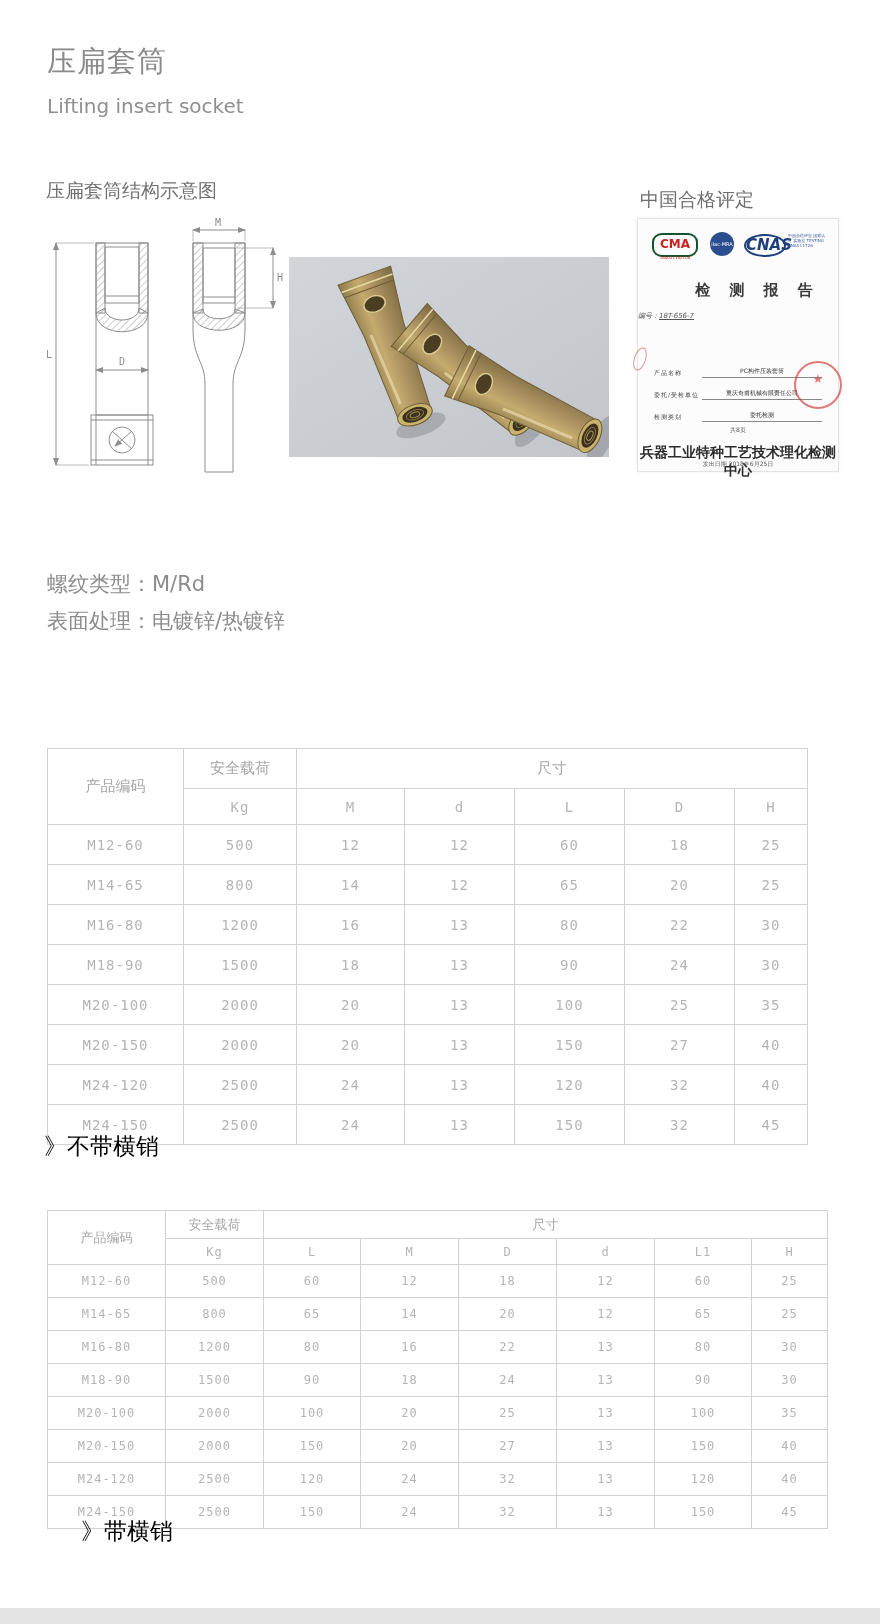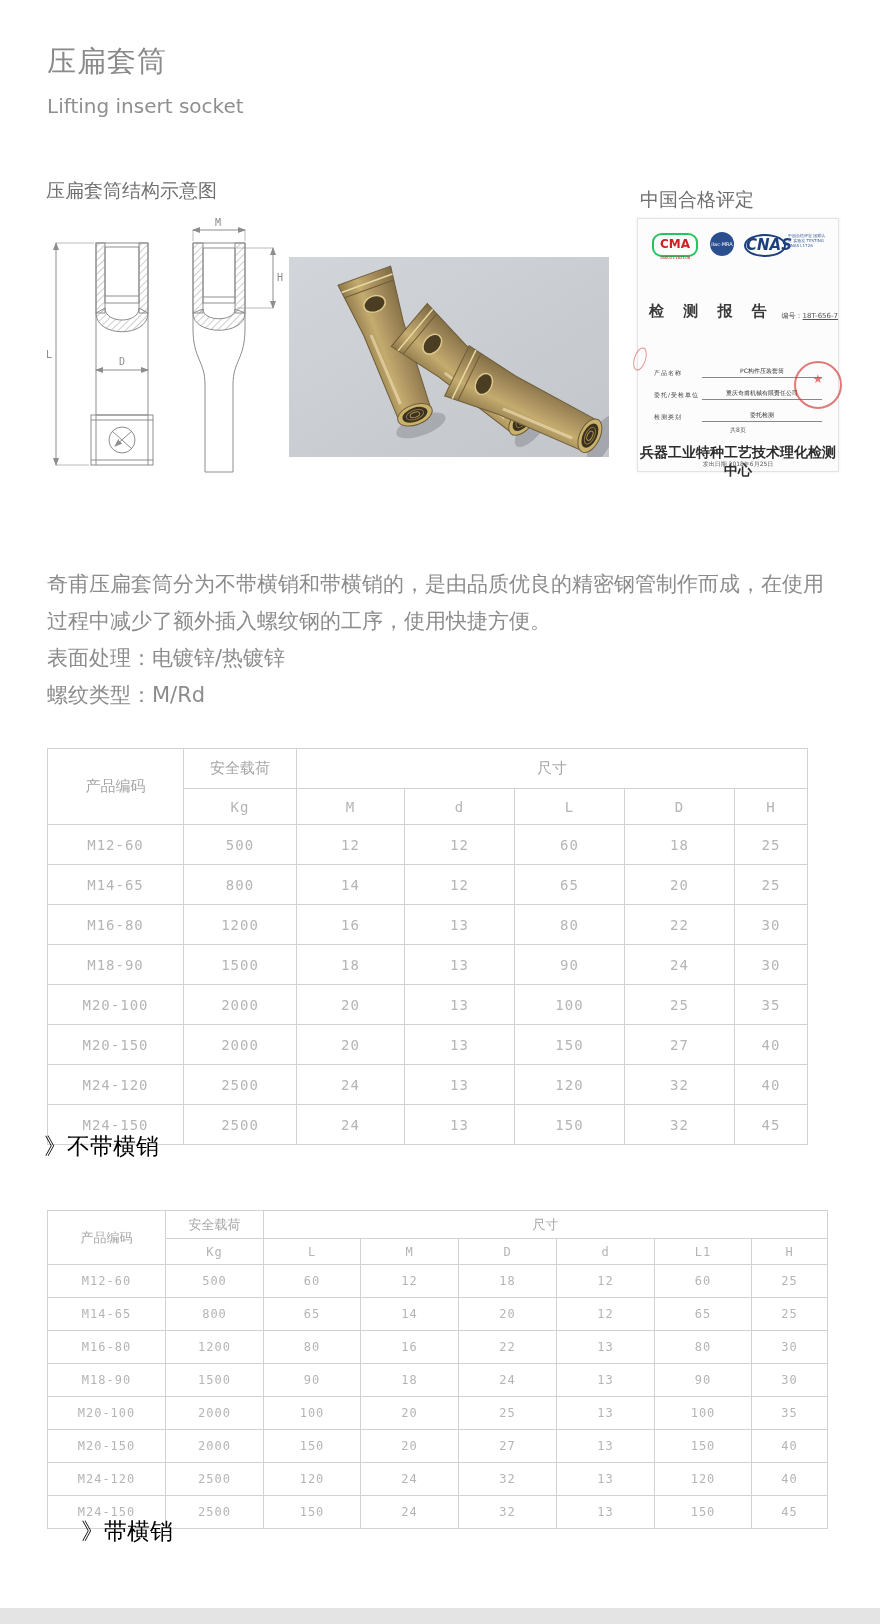--- a/index.html
+++ b/index.html
@@ -16,31 +16,31 @@
   .sec-head-2{left:325px;top:187px;}
   .sec-head-3{left:640px;top:187px;}
 
   
   .photo-wrap{left:289px;top:257px;width:320px;height:200px;}
 
   
   .cert{left:637px;top:218px;width:200px;height:252px;background:#fcfcfc;
         border:1px solid #e3e3e3;box-shadow:0 0 3px rgba(0,0,0,.08);font-size:6px;}
   .cert-logos{position:absolute;left:14px;top:12px;width:172px;height:30px;}
-  .logo-cma{position:absolute;left:0;top:2px;width:42px;height:20px;border:2px solid #22c55e;
+  .logo-cma{position:absolute;left:0;top:2px;width:42px;height:20px;border:2px solid #14532d;
             border-radius:10px/9px;color:#cc2222;font-weight:bold;font-size:12px;text-align:center;line-height:19px;}
   .logo-cma-num{position:absolute;left:0;top:24px;width:46px;font-size:4px;color:#cc2222;text-align:center;}
   .logo-ilac{position:absolute;left:58px;top:1px;width:24px;height:24px;border-radius:50%;
              background:#2b4f8e;color:#fff;font-size:5px;text-align:center;line-height:24px;}
   .logo-cnas{position:absolute;left:92px;top:3px;width:38px;height:19px;border:2px solid #1d3f7e;
              border-radius:50%;color:#1d3f7e;font-weight:bold;font-size:15px;text-align:center;line-height:18px;font-style:italic;}
   .logo-side{position:absolute;left:136px;top:2px;width:40px;color:#3c5fa0;font-size:4px;line-height:5px;}
-  .cert-title{position:absolute;left:4px;top:62px;width:100%;font-size:15px;
-              font-weight:bold;color:#3a3a3a;letter-spacing:7px;text-indent:7px;margin-top:21px;}
-  .cert-no{position:absolute;left:0;top:92px;width:100%;text-align:right;font-size:7px;color:#555;}
+  .cert-title{position:absolute;left:16px;top:62px;width:100%;text-align:center;font-size:15px;
+              font-weight:bold;color:#3a3a3a;letter-spacing:7px;text-indent:7px;}
+  .cert-no{position:absolute;left:0;top:92px;width:100%;text-align:left;font-size:7px;color:#555;font-style:italic;}
   .cert-no u{text-decoration:underline;}
   .cert-fields{position:absolute;left:16px;top:148px;width:168px;}
   .cert-row{display:flex;margin-bottom:11px;align-items:flex-end;}
   .cert-lab{width:48px;color:#444;font-size:6px;letter-spacing:1px;flex:none;}
   .cert-val{flex:1;border-bottom:1px solid #888;text-align:center;color:#333;font-size:6px;padding-bottom:1px;}
   .cert-page{position:absolute;left:0;top:207px;width:100%;text-align:center;color:#555;font-size:6px;}
   .cert-org{position:absolute;left:0;top:225px;width:100%;text-align:center;color:#2c2c2c;
             font-weight:bold;font-size:14px;}
   .cert-date{position:absolute;left:0;top:241px;width:100%;text-align:center;color:#555;font-size:6px;}
   .cert-stamp{position:absolute;left:156px;top:142px;width:44px;height:44px;border:2px solid rgba(210,50,50,.65);
@@ -217,23 +217,22 @@
       </div>
     </div>
     <div class="cert-page">共8页</div>
     <div class="cert-org">兵器工业特种工艺技术理化检测中心</div>
     <div class="cert-date">发出日期 2018年6月25日</div>
     <div class="cert-stamp"></div>
     <div class="cert-mark"></div>
   </div>
 
   <div class="abs desc">
-    <div>奇甫压扁套筒分为不带横销和带横销的，是由品质优良的精密钢管制作而成，在使用过程中减少了额外插入螺纹钢的工序，使用快捷方便。</div>
+    <div class="spec">螺纹类型：M/Rd</div>
     <div class="spec">表面处理：电镀锌/热镀锌</div>
-    <div class="spec">螺纹类型：M/Rd</div>
   </div>
 
   <table id="table1" class="abs spec">
     <colgroup>
       <col style="width:136px">
         <col style="width:113px">
         <col style="width:108px">
       <col style="width:110px">
         <col style="width:110px">
         <col style="width:110px">

